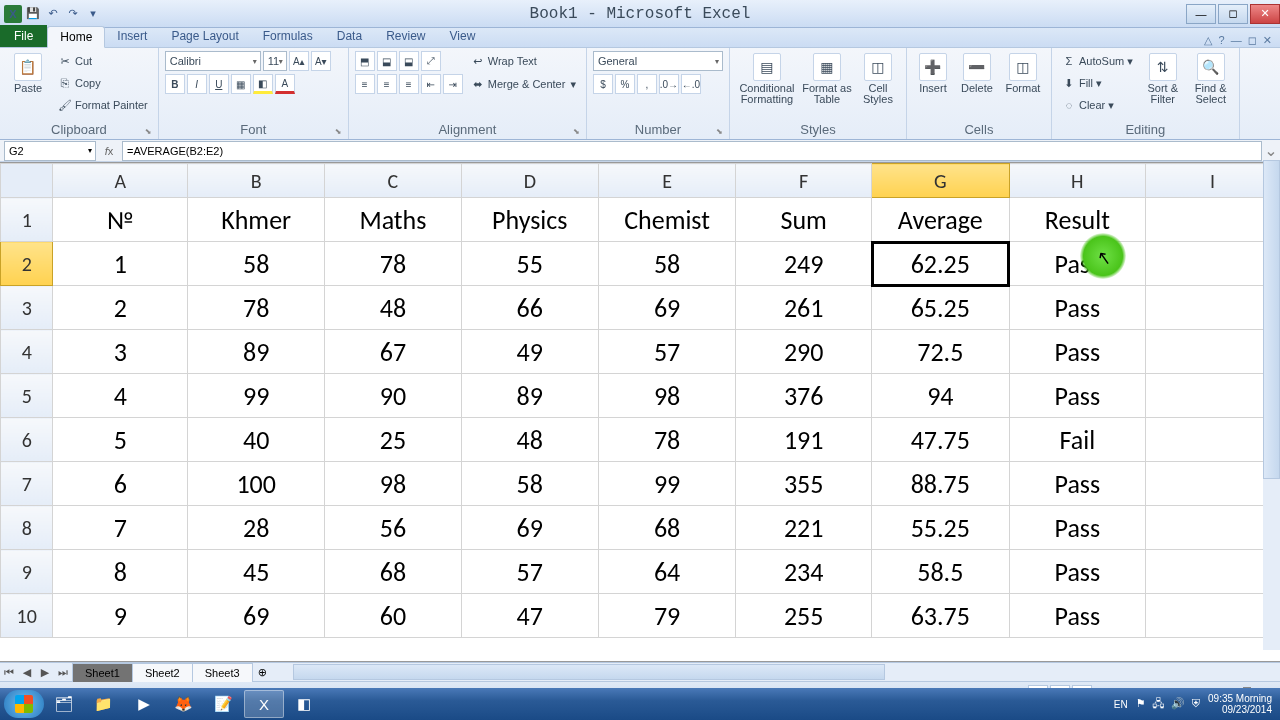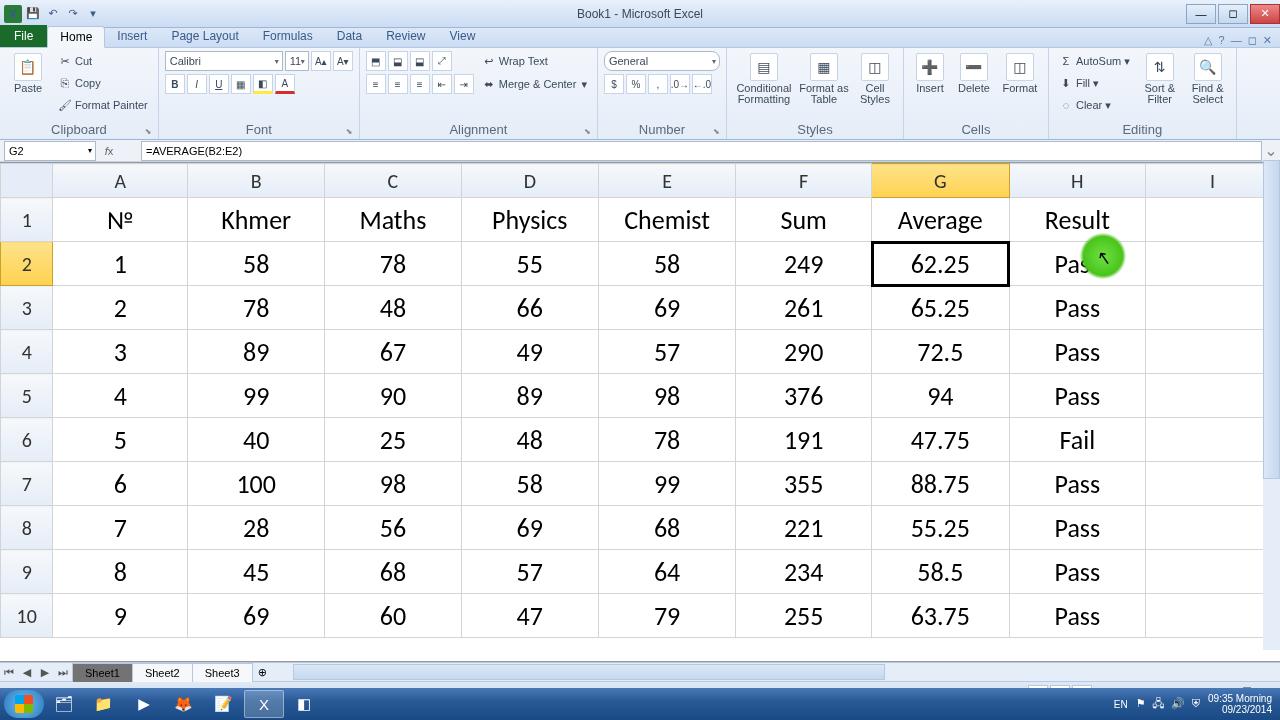--- a/index.html
+++ b/index.html
@@ -3,21 +3,21 @@
 <meta charset="utf-8">
 <style>
 * { margin:0; padding:0; box-sizing:border-box; font-family:"Segoe UI",Tahoma,sans-serif; }
 body { width:1280px; height:720px; background:#fff; overflow:hidden; position:relative; }
 
 
 .titlebar { height:28px; background:linear-gradient(#e8f0fb,#cbdcf3); display:flex; align-items:center; border-bottom:1px solid #9db5d6; position:relative; }
 .titlebar .qat { display:flex; gap:2px; padding-left:4px; align-items:center; }
 .titlebar .qat span { width:18px; height:18px; display:flex; align-items:center; justify-content:center; font-size:11px; color:#3a5a8a; }
 .titlebar .excel-logo { width:18px; height:18px; background:#2a7a3a; color:#fff; font-size:10px; font-weight:bold; display:flex; align-items:center; justify-content:center; border-radius:2px; }
-.titlebar .title { position:absolute; left:50%; transform:translateX(-50%); font-size:12px; color:#3a4a5a; }
+.titlebar .title { position:absolute; left:50%; transform:translateX(-50%); font-size:16px; color:#3a4a5a;font-family:Liberation Mono, monospace; }
 .titlebar .winbtns { margin-left:auto; display:flex; }
 .titlebar .winbtns div { width:30px; height:20px; display:flex; align-items:center; justify-content:center; font-size:11px; cursor:pointer; }
 .winbtns .min,.winbtns .max{ background:linear-gradient(#e5effa,#c5d8ee); border:1px solid #8aa6c6; margin-right:2px;}
 .winbtns .close{ background:linear-gradient(#e88,#c44); border:1px solid #a33; color:#fff;}
 
 
 .ribbontabs { height:20px; background:linear-gradient(#dce8f7,#cbdcf3); display:flex; align-items:flex-end; padding-left:0; border-bottom:1px solid #b5c8e0; position:relative;}
 .ribbontabs .file { background:#1a6b2a; color:#fff; height:22px; padding:0 14px; font-size:12px; display:flex; align-items:center; cursor:pointer;}
 .ribbontabs .tab { height:22px; padding:0 12px; font-size:12px; color:#3a5a8a; display:flex; align-items:center; cursor:pointer;}
 .ribbontabs .tab.active { background:#f3f6fb; border:1px solid #b5c8e0; border-bottom:1px solid #f3f6fb; border-radius:3px 3px 0 0; margin-bottom:-1px; color:#000000;}
@@ -39,21 +39,21 @@
 .sel { height:20px; border:1px solid #abc; background:#fff; padding:0 16px 0 4px; font-size:11px; display:flex; align-items:center; position:relative; cursor:pointer;}
 .sel::after { content:"▾"; position:absolute; right:3px; font-size:8px; color:#666;}
 .dlg-launcher { position:absolute; bottom:2px; right:3px; width:10px; height:10px; font-size:8px; color:#888; cursor:pointer;}
 
 
 .namebox-row { height:22px; background:#eef2f8; border-bottom:1px solid #c5d4e8; display:flex; align-items:center;}
 .namebox { width:92px; height:20px; background:#fff; border:1px solid #abc; margin-left:4px; font-size:11px; padding:0 4px; display:flex; align-items:center; position:relative;}
 .namebox::after { content:"▾"; position:absolute; right:3px; font-size:8px;}
 .fx-btns { display:flex; gap:2px; margin:0 4px;}
 .fx-btns span { width:18px; height:18px; display:flex; align-items:center; justify-content:center; font-size:11px; color:#666; cursor:pointer;}
-.formula-input { flex:1; height:20px; background:#fff; border:1px solid #abc; padding:0 4px; font-size:11px; display:flex; align-items:center;margin-left:19px;}
+.formula-input { flex:1; height:20px; background:#fff; border:1px solid #abc; padding:0 4px; font-size:11px; display:flex; align-items:center;}
 
 
 .grid-wrap { position:relative; height:500px; overflow:hidden; border-top:1px solid #999; border-bottom:1px solid #999;}
 table.grid { border-collapse:collapse; table-layout:fixed; }
 table.grid th, table.grid td { border:1px solid #d4d4d4; text-align:center; font-family:Calibri,sans-serif; }
 table.grid thead th { background:linear-gradient(#f6f8fb,#e5edf8); font-weight:normal; font-size:20px; height:34px; color:#333; }
 table.grid thead th.corner { background:#e5edf8; width:54px;}
 table.grid thead th.colsel { background:linear-gradient(#ffe38a,#ffd250); border:1px solid #c9a227;}
 table.grid tbody th { background:linear-gradient(#f6f8fb,#e5edf8); font-weight:normal; font-size:20px; width:54px; color:#333;}
 table.grid tbody th.rowsel { background:linear-gradient(#ffe38a,#ffd250); border:1px solid #c9a227;}
@@ -152,21 +152,21 @@
       </div>
     </div>
     <div class="label">Clipboard</div>
     <div class="dlg-launcher">⬊</div>
   </div>
 
   <div class="group" style="min-width:190px;">
     <div class="body">
         <div class="vstack" style="gap:3px;">
       <div class="row">
-        <div class="sel" style="width:118px;">Calibri</div>
+        <div class="sel" style="width:96px;">Calibri</div>
         <div class="sel" style="width:24px;">11</div>
         <div class="tiny">A▴</div>
         <div class="tiny">A▾</div>
       </div>
       <div class="row">
         <div class="tiny">
               <b>B</b>
             </div>
         <div class="tiny">
               <i>I</i>
@@ -213,21 +213,21 @@
           </div>
       </div>
     </div>
     <div class="label">Alignment</div>
     <div class="dlg-launcher">⬊</div>
   </div>
 
   <div class="group" style="min-width:120px;">
     <div class="body">
         <div class="vstack" style="gap:3px;">
-      <div class="sel" style="width:116px;border-radius:8px;">General</div>
+      <div class="sel" style="width:130px;">General</div>
       <div class="row">
         <div class="tiny">$</div>
         <div class="tiny">%</div>
         <div class="tiny">,</div>
         <div class="tiny">.0→</div>
         <div class="tiny">←.0</div>
       </div>
     </div>
       </div>
     <div class="label">Number</div>

